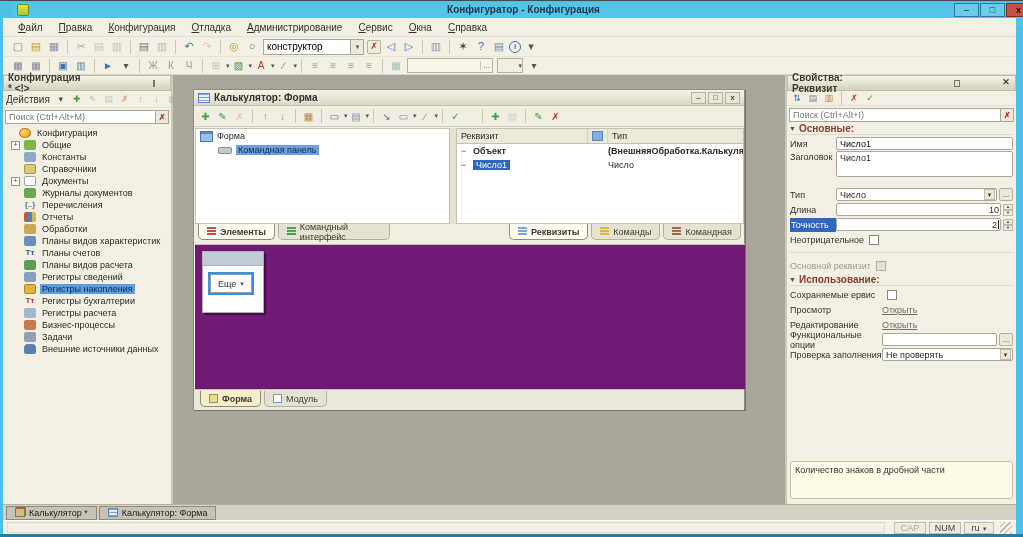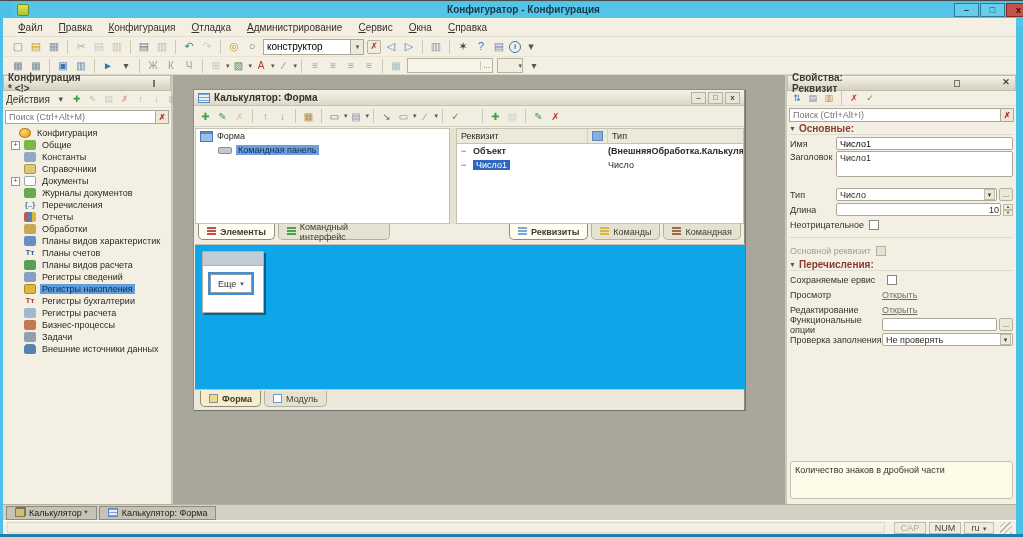--- a/index.html
+++ b/index.html
@@ -113,21 +113,21 @@
   .dtab.act{background:#fffdf2;border-color:#8f8b7d;font-weight:bold;}
   .rtabs-off{margin-left:116px;}
   .stk{width:9px;height:9px;margin-right:4px;flex:none;}
   .stk.red{background:repeating-linear-gradient(#c0504d 0 2px,transparent 2px 3px);}
   .stk.green{background:repeating-linear-gradient(#4f9d4f 0 2px,transparent 2px 3px);}
   .stk.blue{background:repeating-linear-gradient(#7da7d9 0 2px,transparent 2px 3px);}
   .stk.yellow{background:repeating-linear-gradient(#d8b840 0 2px,transparent 2px 3px);}
   .stk.brown{background:repeating-linear-gradient(#9d6b4f 0 2px,transparent 2px 3px);}
   .stk.win{background:#f5d87a;border:1px solid #8a86c8;}
   .stk.page{background:#fff;border:1px solid #6b9bd2;}
-  .dpreview{position:absolute;left:1px;top:154px;width:550px;height:145px;background:#0ea5e9;border-top:1px solid #c6c2b1;}
+  .dpreview{position:absolute;left:1px;top:154px;width:550px;height:145px;background:#701a75;border-top:1px solid #c6c2b1;}
   .pv-panel{position:absolute;left:7px;top:6px;width:62px;height:62px;background:#fff;border:1px solid #b0b0b0;box-shadow:2px 2px 0 rgba(0,0,0,.4);}
   .pv-head{height:14px;background:#c2ccd6;border-bottom:1px solid #aab4be;}
   .more-btn{position:absolute;left:7px;top:22px;height:19px;padding:0 7px;background:#fdfdfd;border:1px solid #9a9a9a;box-shadow:0 0 0 2px #3f8fd8;display:inline-flex;align-items:center;font-size:9px;color:#333;}
   .more-btn .dd{margin-left:4px;}
   .dbottom{position:absolute;left:0;top:299px;width:550px;height:21px;display:flex;align-items:flex-start;padding:1px 0 0 6px;background:#ece8da;border-top:1px solid #c6c2b1;}
   .dbottom .dtab.act{background:#f7edc8;}
   
   .right-panel{position:absolute;left:782px;top:0;width:231px;height:429px;background:#f3f0e3;border-left:2px solid #cdc9b8;}
   .ptb{height:15px;display:flex;align-items:center;padding:1px 2px;border-bottom:1px solid #e3dfcf;}
   .ptb .tbi{width:14px;height:13px;font-size:9px;}
@@ -577,31 +577,42 @@
             <span class="plab">Длина</span>
             <span class="pnum">
               <span>10</span>
             </span>
             <span class="spin">
                 <i class="u"></i>
                 <i class="d"></i>
               </span>
           </div>
           <div class="prow">
+            <span class="plab hl">Точность</span>
+            <span class="pnum">
+              <span>2</span>
+                <span class="caret"></span>
+            </span>
+            <span class="spin">
+                <i class="u"></i>
+                <i class="d"></i>
+              </span>
+          </div>
+          <div class="prow">
             <span class="plab" style="width:auto;">Неотрицательное</span>
             <span class="cb"></span>
           </div>
           <div class="pdivider"></div>
           <div class="prow">
             <span class="plab dim">Основной реквизит</span>
             <span class="cb dis"></span>
           </div>
           <div class="psec">
             <span class="arr"></span>
-            <span>Перечисления:</span>
+            <span>Использование:</span>
           </div>
           <div class="prow urow">
             <span class="plab">Сохраняемые ервис</span>
             <span class="cb"></span>
           </div>
           <div class="prow urow">
             <span class="plab">Просмотр</span>
             <span class="plink">Открыть</span>
           </div>
           <div class="prow urow">

